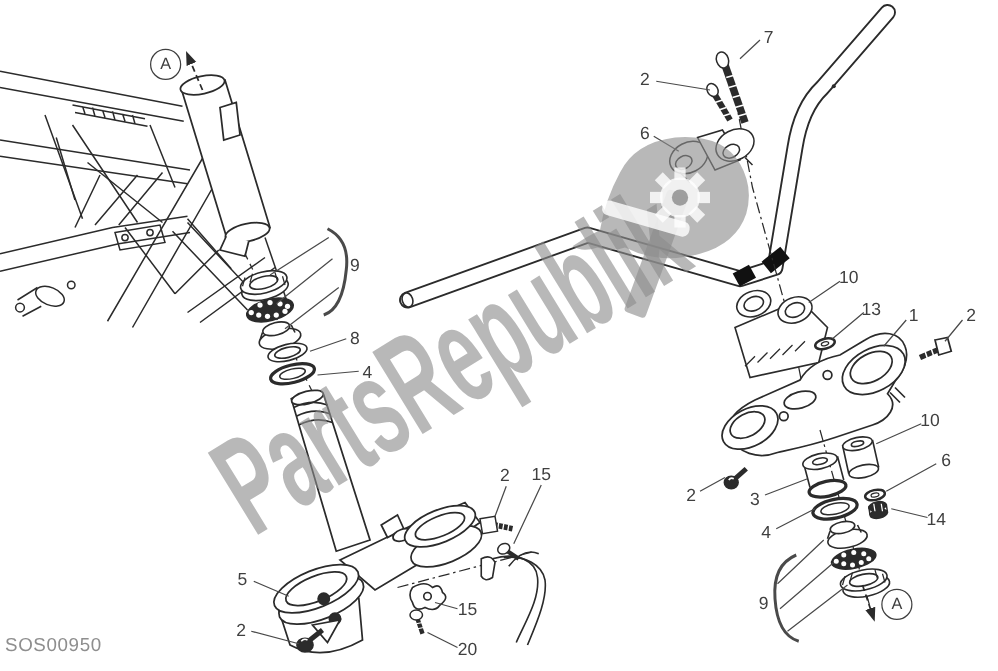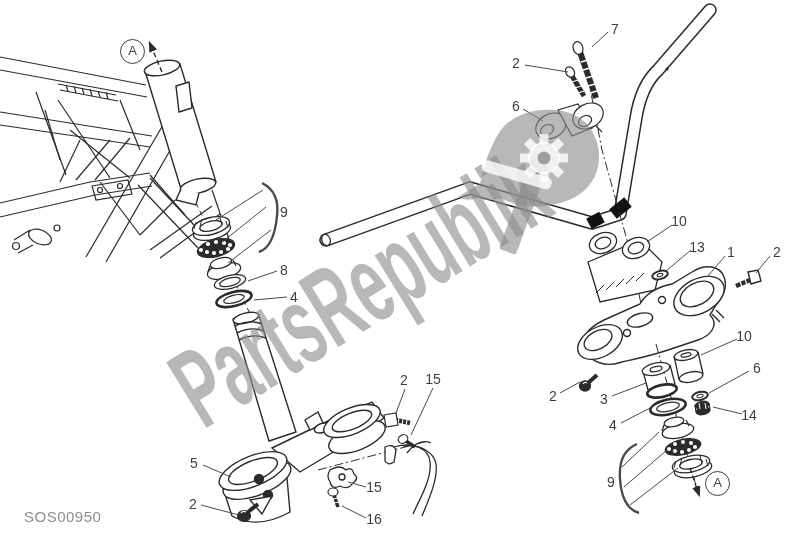--- a/index.html
+++ b/index.html
@@ -4,21 +4,21 @@
 <style>
   html,body{margin:0;padding:0;background:#fff;}
   #stage{position:relative;width:798px;height:537px;background:#fff;overflow:hidden;
          font-family:"Liberation Sans",sans-serif;}
   #art{position:absolute;left:0;top:0;}
   .callout{position:absolute;width:26px;margin-left:-13px;margin-top:-9px;text-align:center;
            font-size:14px;color:#3f3f3f;line-height:18px;}
   .marker{position:absolute;width:23px;height:23px;margin-left:-13px;margin-top:-13px;
           border:1.6px solid #3f3f3f;border-radius:50%;text-align:center;
           font-size:13px;color:#3f3f3f;line-height:22px;background:transparent;}
-  #image-code{position:absolute;left:4px;top:508px;font-size:15px;color:#8e8e8e;letter-spacing:.5px;margin-left:20px;}
+  #image-code{position:absolute;left:4px;top:508px;font-size:15px;color:#8e8e8e;letter-spacing:.5px;}
 </style>
 </head>
 <body>
 
 <div id="stage">
 
 <svg id="art" width="798" height="537" viewBox="0 0 798 537">
   <defs>
     <marker id="ah" markerWidth="8" markerHeight="8" refX="4" refY="4" orient="auto">
       <path d="M0,1 L8,4 L0,7 Z" fill="#2b2b2b"></path>
@@ -295,21 +295,21 @@
 <div class="marker" style="left:718px;top:484px;">A</div>
 
 <div class="callout" style="left:284px;top:212px;">9</div>
 <div class="callout" style="left:284px;top:270px;">8</div>
 <div class="callout" style="left:294px;top:297px;">4</div>
 <div class="callout" style="left:194px;top:463px;">5</div>
 <div class="callout" style="left:193px;top:504px;">2</div>
 <div class="callout" style="left:404px;top:380px;">2</div>
 <div class="callout" style="left:433px;top:379px;">15</div>
 <div class="callout" style="left:374px;top:487px;">15</div>
-<div class="callout" style="left:374px;top:519px;">16</div>
+<div class="callout" style="left:374px;top:519px;">20</div>
 <div class="callout" style="left:615px;top:29px;">7</div>
 <div class="callout" style="left:516px;top:63px;">2</div>
 <div class="callout" style="left:516px;top:106px;">6</div>
 <div class="callout" style="left:679px;top:221px;">10</div>
 <div class="callout" style="left:697px;top:247px;">13</div>
 <div class="callout" style="left:731px;top:252px;">1</div>
 <div class="callout" style="left:777px;top:252px;">2</div>
 <div class="callout" style="left:744px;top:336px;">10</div>
 <div class="callout" style="left:757px;top:368px;">6</div>
 <div class="callout" style="left:749px;top:415px;">14</div>

